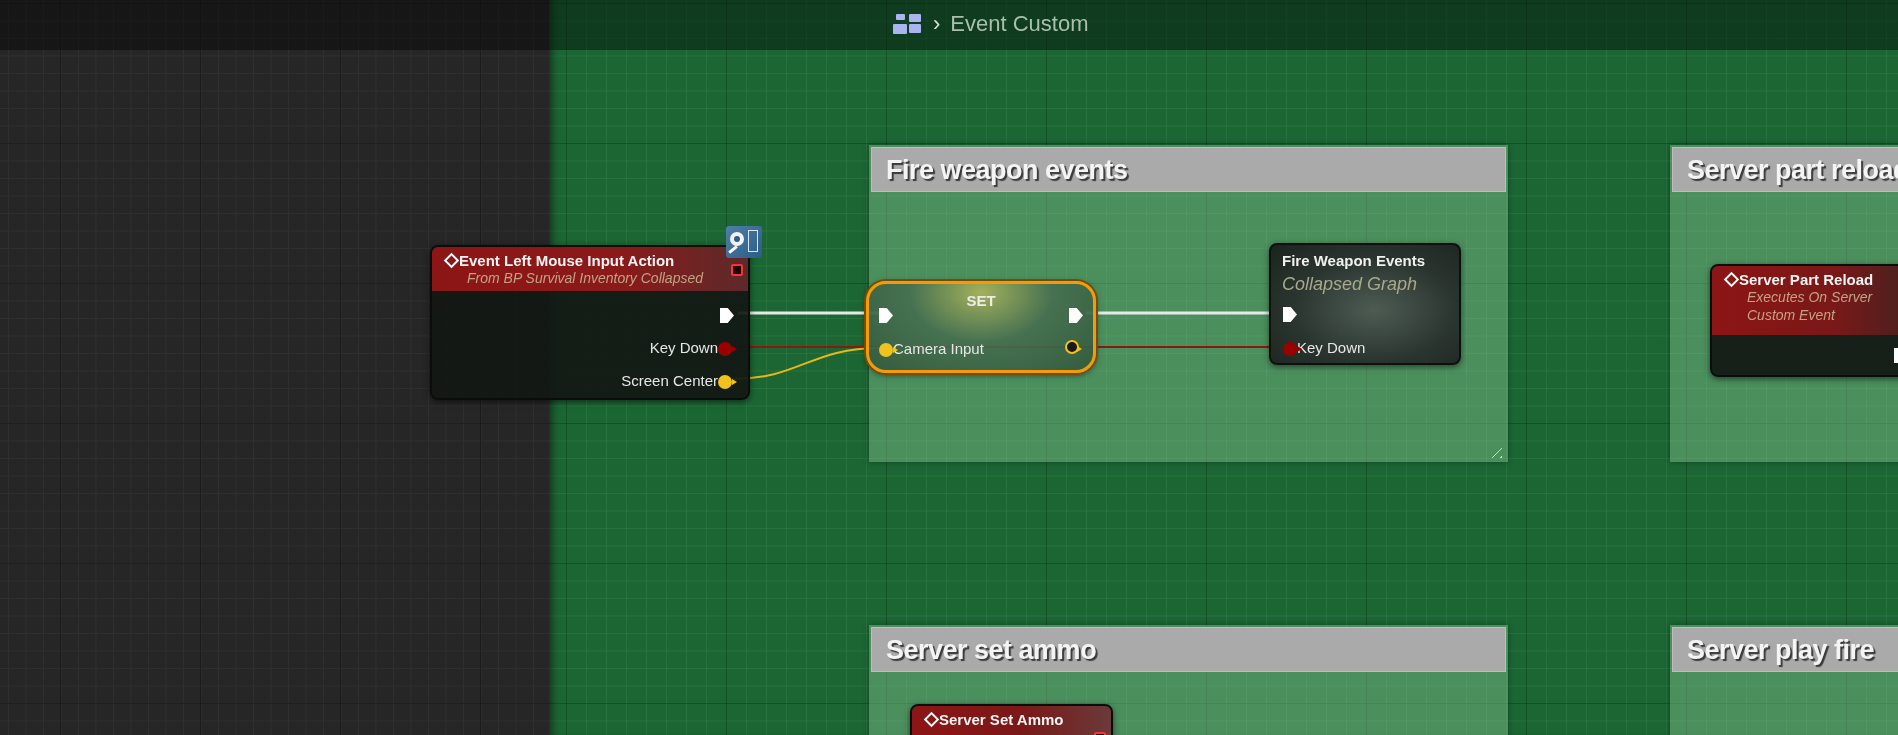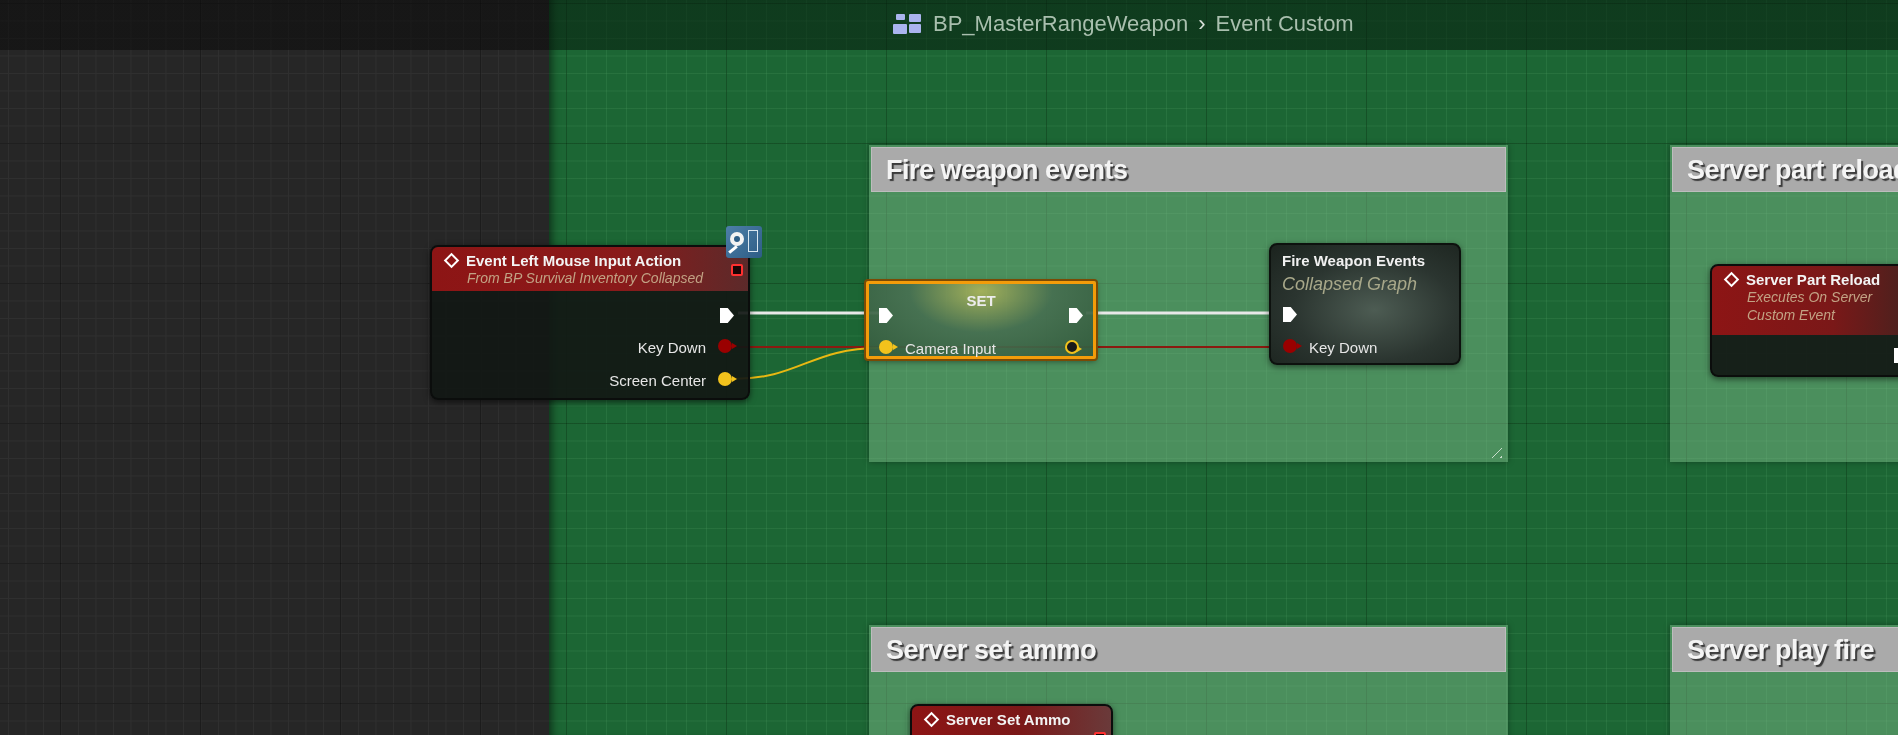--- a/index.html
+++ b/index.html
@@ -66,42 +66,42 @@
   
   .node {
     position: absolute; border-radius: 8px; z-index: 3;
     background: rgba(18,24,20,0.93);
     border: 2px solid #0b0d0c; box-shadow: 0 2px 6px rgba(0,0,0,0.55);
   }
   .node-header {
     border-radius: 6px 6px 0 0; padding: 5px 10px 4px 12px; position: relative;
     background: linear-gradient(to right, #8d1515 0%, #8a1a1a 60%, #5c2a2a 100%);
   }
-  .node-title { color: #f3f3f3; font-weight: bold; font-size: 15px; display: flex; align-items: center; gap: 7px; }
+  .node-title { color: #f3f3f3; font-weight: bold; font-size: 15px; display: flex; align-items: center; }
   .node-sub { color: #c2a284; font-style: italic; font-size: 14px; padding-left: 23px; line-height: 18px; }
   .event-icon {
     width: 11px; height: 11px; border: 2px solid #fff; transform: rotate(45deg);
     box-sizing: border-box; display: inline-block; margin: 0 2px;
   }
-  .pin-row { position: absolute; display: flex; align-items: flex-start; gap: 12px; color: #e6e6e6; font-size: 15px; }
+  .pin-row { position: absolute; display: flex; align-items: flex-end; gap: 0; color: #e6e6e6; font-size: 15px; }
   .exec-pin { width: 14px; height: 15px; background: #fff; clip-path: polygon(0 0, 55% 0, 100% 50%, 55% 100%, 0 100%); }
   .data-pin { width: 14px; height: 14px; border-radius: 50%; position: relative; }
   .data-pin::after { content: ""; position: absolute; right: -5px; top: 4px; border-left: 5px solid currentColor; border-top: 3px solid transparent; border-bottom: 3px solid transparent; }
   .pin-red { background: #9a0000; color: #9a0000; }
   .pin-yellow { background: #f2c21c; color: #f2c21c; }
   .pin-yellow-hollow { background: #1a1a1a; border: 2px solid #f2c21c; box-sizing: border-box; color: #f2c21c; }
   .delegate-pin {
     position: absolute; width: 12px; height: 12px; border: 2px solid #ff3030; border-radius: 2px;
     background: #1a0505; box-sizing: border-box;
   }
 
   
   .set-node {
-    position: absolute; left: 866px; top: 281px; width: 230px; height: 78px; z-index: 3;
-    border-radius: 2px; border: 3px solid #f39c0a; box-sizing: border-box;
+    position: absolute; left: 866px; top: 281px; width: 230px; height: 92px; z-index: 3;
+    border-radius: 20px; border: 3px solid #f39c0a; box-sizing: border-box;
     background: radial-gradient(ellipse at 50% 10%, rgba(200,190,90,0.7) 0%, rgba(70,110,80,0.9) 45%, rgba(50,90,60,0.95) 100%);
     box-shadow: 0 0 0 2px #7a4a05, 0 2px 6px rgba(0,0,0,0.5);
   }
   .set-title { position: absolute; left: 0; right: 0; top: 8px; text-align: center; color: #ececec; font-weight: bold; font-size: 15px; }
 
   
   .collapsed-node {
     position: absolute; left: 1269px; top: 243px; width: 192px; height: 122px; z-index: 3;
     border-radius: 8px; border: 2px solid #0d110e; box-sizing: border-box;
     background: radial-gradient(ellipse at 55% 55%, #4d5c53 0%, #2b3530 55%, #1b231e 100%);
@@ -117,21 +117,20 @@
 <div class="grid-green"></div>
 
 <div class="topbar"></div>
 <div class="breadcrumb">
   <span class="bp-icon">
     <i style="left:3px;top:2px;width:9px;height:6px;"></i>
     <i style="left:16px;top:2px;width:12px;height:8px;"></i>
     <i style="left:0px;top:12px;width:14px;height:10px;"></i>
     <i style="left:16px;top:12px;width:12px;height:9px;"></i>
   </span>
-  <span>BP_MasterRangeWeapon</span>
   <span class="crumb-sep">›</span>
   <span>Event Custom</span>
 </div>
 
 <div class="comment" style="left:869px;top:145px;width:639px;height:317px;">
   <div class="comment-header">Fire weapon events</div>
   <div class="resize-handle"></div>
 </div>
 <div class="comment" style="left:1670px;top:145px;width:260px;height:317px;">
   <div class="comment-header">Server part reload</div>

